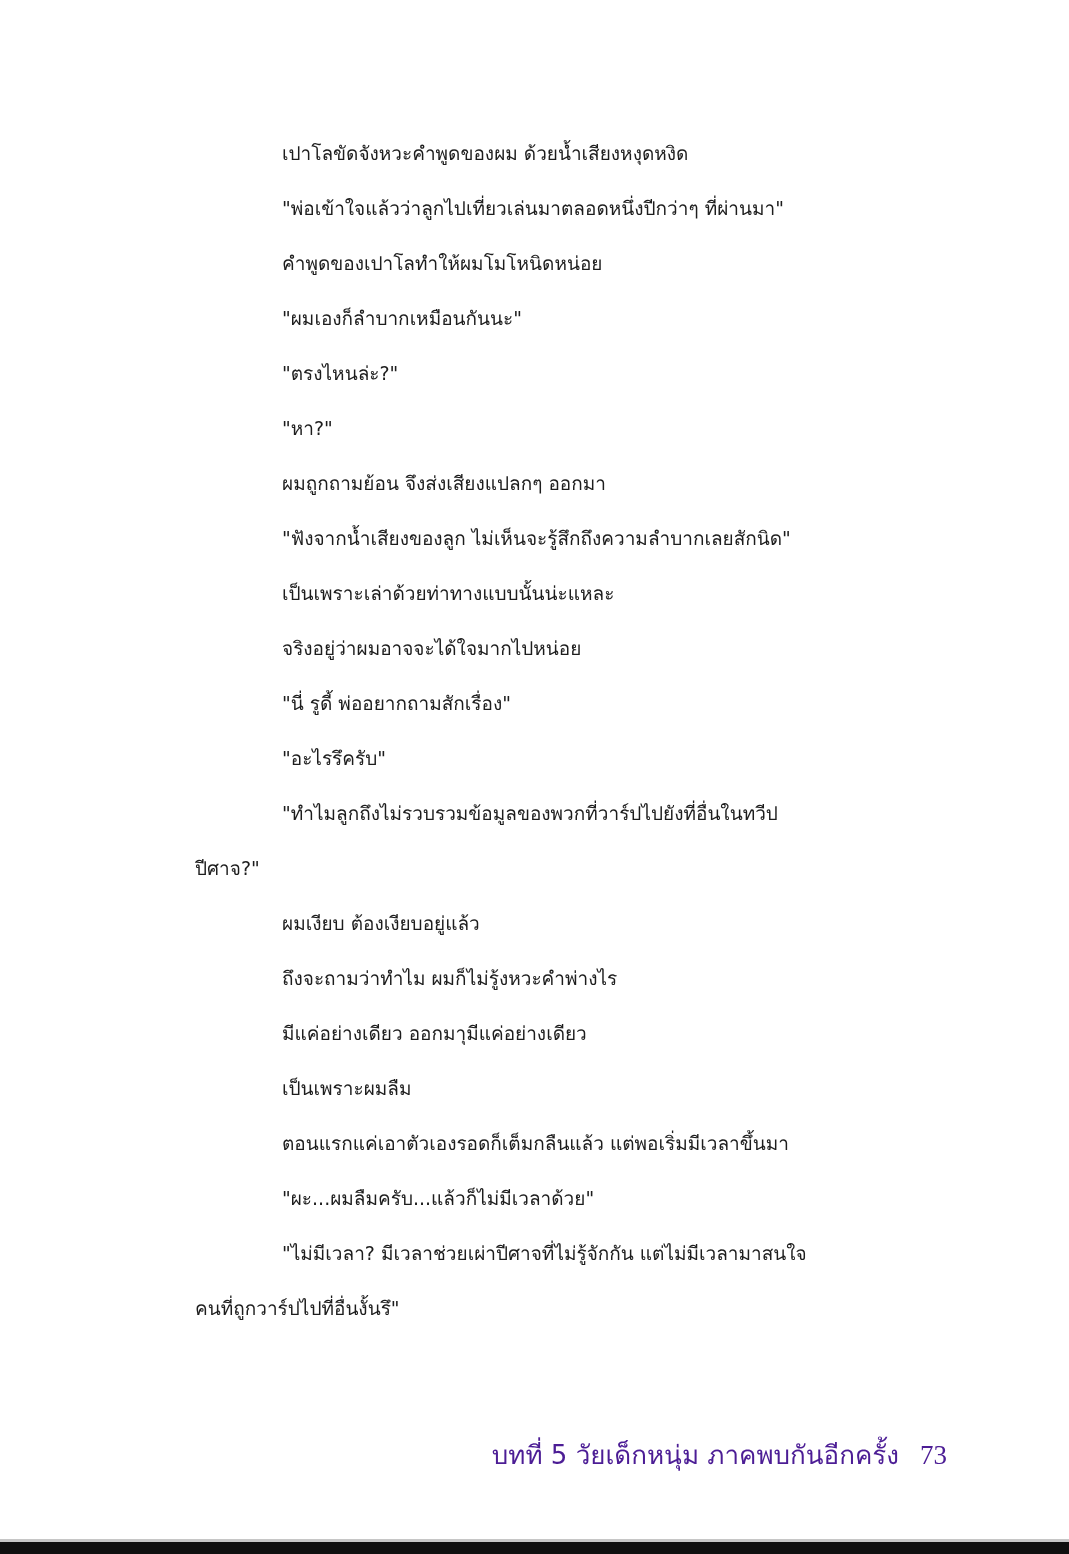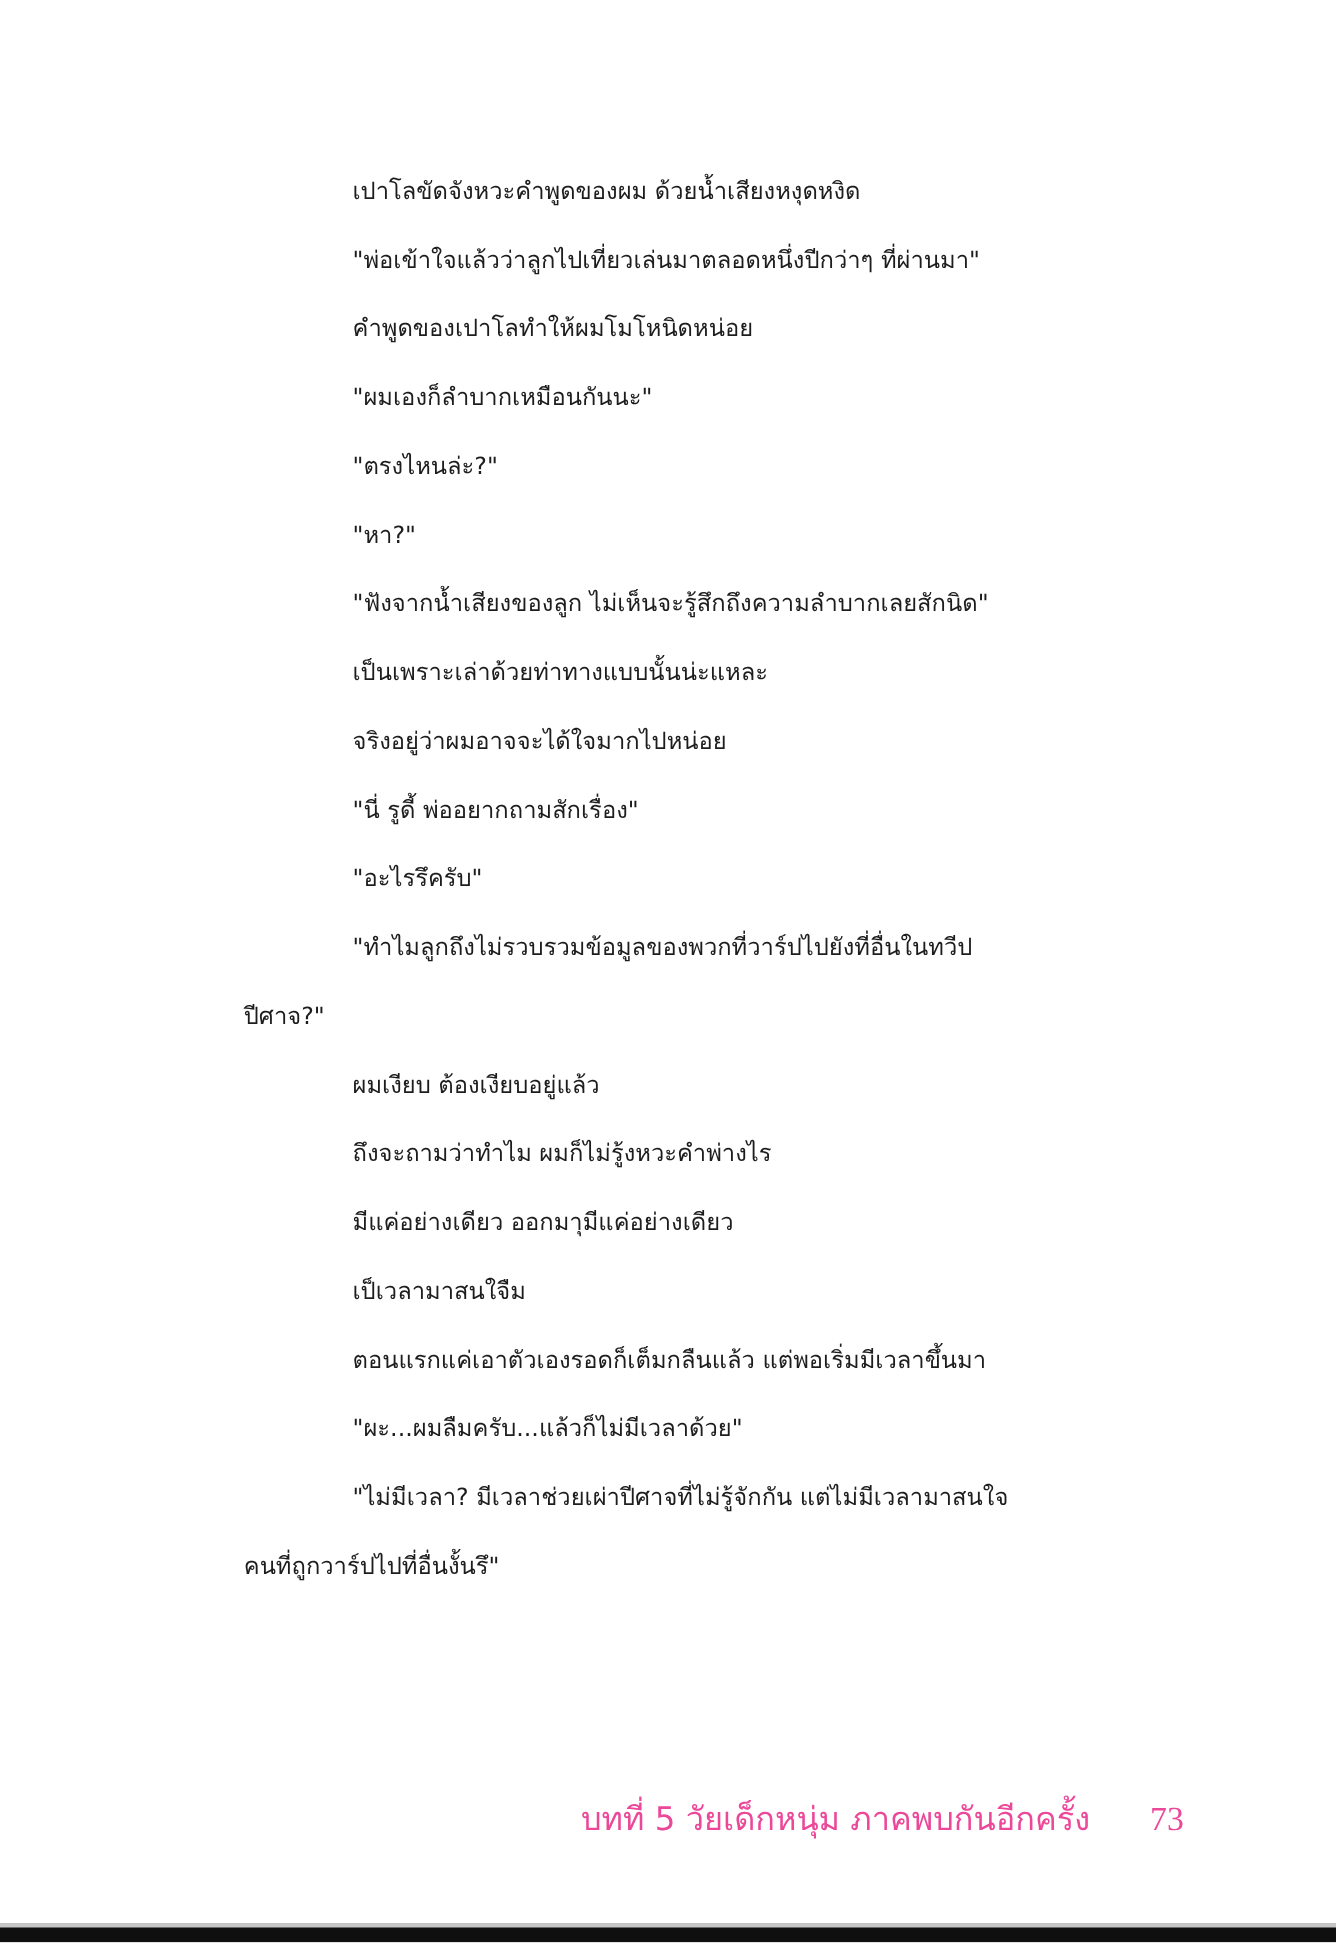--- a/index.html
+++ b/index.html
@@ -33,24 +33,24 @@
   }
   .body-text p.indent {
     padding-left: 87px;
   }
   .footer {
     position: absolute;
     top: 1430px;
     right: 122px;
     display: flex;
     align-items: baseline;
-    gap: 48px;
+    gap: 21px;
     font-size: 26px;
     line-height: 50px;
-    color: #ec4899;
+    color: #4c1d95;
   }
   .footer .page-number {
     font-size: 27px;
     font-family: Liberation Serif, serif;
   }
   .bottom-bar {
     position: absolute;
     left: 0;
     bottom: 0;
     width: 100%;
@@ -65,31 +65,32 @@
 <div class="page">
 
   <div class="body-text">
 
   <p class="indent">เปาโลขัดจังหวะคำพูดของผม ด้วยน้ำเสียงหงุดหงิด</p>
       <p class="indent">"พ่อเข้าใจแล้วว่าลูกไปเที่ยวเล่นมาตลอดหนึ่งปีกว่าๆ ที่ผ่านมา"</p>
       <p class="indent">คำพูดของเปาโลทำให้ผมโมโหนิดหน่อย</p>
       <p class="indent">"ผมเองก็ลำบากเหมือนกันนะ"</p>
       <p class="indent">"ตรงไหนล่ะ?"</p>
       <p class="indent">"หา?"</p>
+      <p class="indent">ผมถูกถามย้อน จึงส่งเสียงแปลกๆ ออกมา</p>
       <p class="indent">"ฟังจากน้ำเสียงของลูก ไม่เห็นจะรู้สึกถึงความลำบากเลยสักนิด"</p>
       <p class="indent">เป็นเพราะเล่าด้วยท่าทางแบบนั้นน่ะแหละ</p>
       <p class="indent">จริงอยู่ว่าผมอาจจะได้ใจมากไปหน่อย</p>
       <p class="indent">"นี่ รูดี้ พ่ออยากถามสักเรื่อง"</p>
       <p class="indent">"อะไรรึครับ"</p>
       <p class="indent">"ทำไมลูกถึงไม่รวบรวมข้อมูลของพวกที่วาร์ปไปยังที่อื่นในทวีป</p>
       <p>ปีศาจ?"</p>
       <p class="indent">ผมเงียบ ต้องเงียบอยู่แล้ว</p>
       <p class="indent">ถึงจะถามว่าทำไม ผมก็ไม่รู้งหวะคำพ่างไร</p>
       <p class="indent">มีแค่อย่างเดียว ออกมาุมีแค่อย่างเดียว</p>
-      <p class="indent">เป็เวลามาสนใจืม</p>
+      <p class="indent">เป็นเพราะผมลืม</p>
       <p class="indent">ตอนแรกแค่เอาตัวเองรอดก็เต็มกลืนแล้ว แต่พอเริ่มมีเวลาขึ้นมา</p>
       <p class="indent">"ผะ...ผมลืมครับ...แล้วก็ไม่มีเวลาด้วย"</p>
       <p class="indent">"ไม่มีเวลา? มีเวลาช่วยเผ่าปีศาจที่ไม่รู้จักกัน แต่ไม่มีเวลามาสนใจ</p>
       <p>คนที่ถูกวาร์ปไปที่อื่นงั้นรึ"</p>
     </div>
 
   <div class="footer">
     <span class="chapter">บทที่ 5 วัยเด็กหนุ่ม ภาคพบกันอีกครั้ง</span>
     <span class="page-number">73</span>
   </div>

